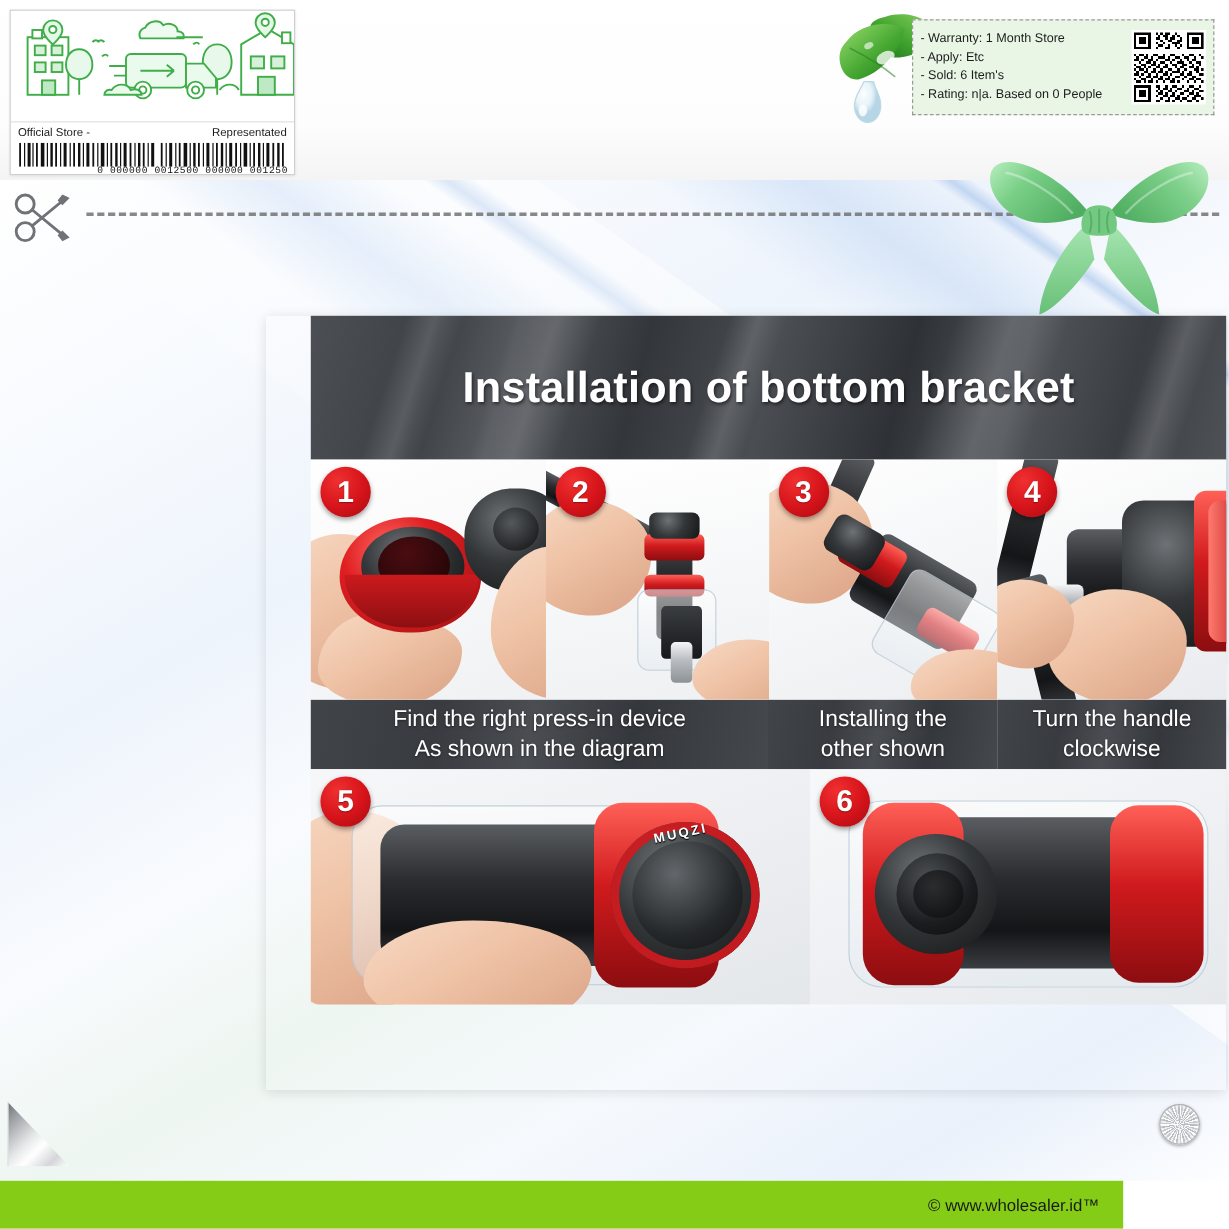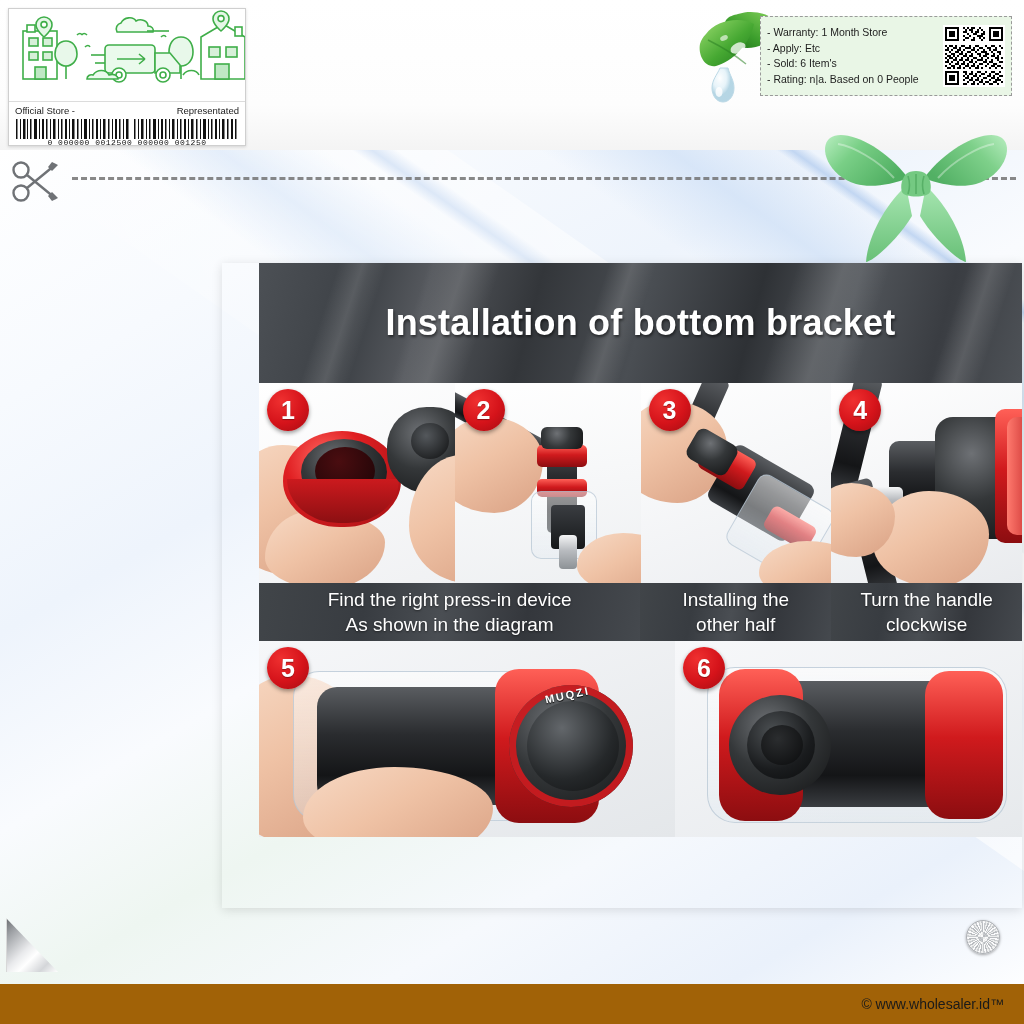--- a/index.html
+++ b/index.html
@@ -81,21 +81,21 @@
     white-space: nowrap;
   }
   #barcode-wrap {
     height: 29px; padding: 1px 5px 0 5px;
   }
   #barcode-bars { display:block; }
   #barcode-digits {
     font-family: "Liberation Mono", monospace;
     font-size: 8px; color:#111;
     letter-spacing: .5px;
-    text-align: center;
+    text-align: right;
     margin-top: -1px;
   }
 
   
   #leaf-badge {
     position: absolute; left: 692px; top: 4px;
     width: 96px; height: 108px;
   }
 
   
@@ -276,22 +276,22 @@
     border-radius: 50%;
     background:
       repeating-conic-gradient(from 0deg,
         #fbfbfc 0deg 6deg, #c7cacd 6deg 12deg, #eceded 12deg 18deg, #b8bbbf 18deg 24deg);
     box-shadow: 0 1px 3px rgba(0,0,0,.35), inset 0 0 3px rgba(255,255,255,.9);
     border: 1px solid #adb0b4;
     z-index: 5;
   }
   #footer {
     position: absolute; left: 0; top: 984px;
-    width: 1024px; height: 40px;
-    background: #a16207;
+    width: 936px; height: 40px;
+    background: #84cc16;
     display: flex; align-items: center; justify-content: flex-end;
     padding-right: 20px;
   }
   #footer-text {
     font-size: 14px;
     color: #1a1a1a;
   }
 </style>
 </head>
 <body>
@@ -626,21 +626,21 @@
           <div class="hand" style="left:-20px; top:100px; width:84px; height:74px;"></div>
         </div>
         <div class="step-badge">4</div>
       </div>
     </div>
 
     <div class="caption-row">
       <div class="caption-cell" style="width:400px;height:58px;white-space:pre-line;">Find the right press-in device
 As shown in the diagram</div>
       <div class="caption-cell" style="width:200px;height:58px;white-space:pre-line;">Installing the
-other half</div>
+other shown</div>
       <div class="caption-cell" style="width:200px;height:58px;white-space:pre-line;">Turn the handle
 clockwise</div>
     </div>
 
     <div class="photo-row">
 
       <div class="photo-cell" style="width:436px;height:196px;background:linear-gradient(160deg,#f6f7f9,#e4e7ea);">
         <div class="scene">
           <div class="hand" style="left:-40px; top:34px; width:150px; height:170px;"></div>
           <div class="clear-shell" style="left:34px; top:30px; width:300px; height:150px; border-radius:26px;"></div>

